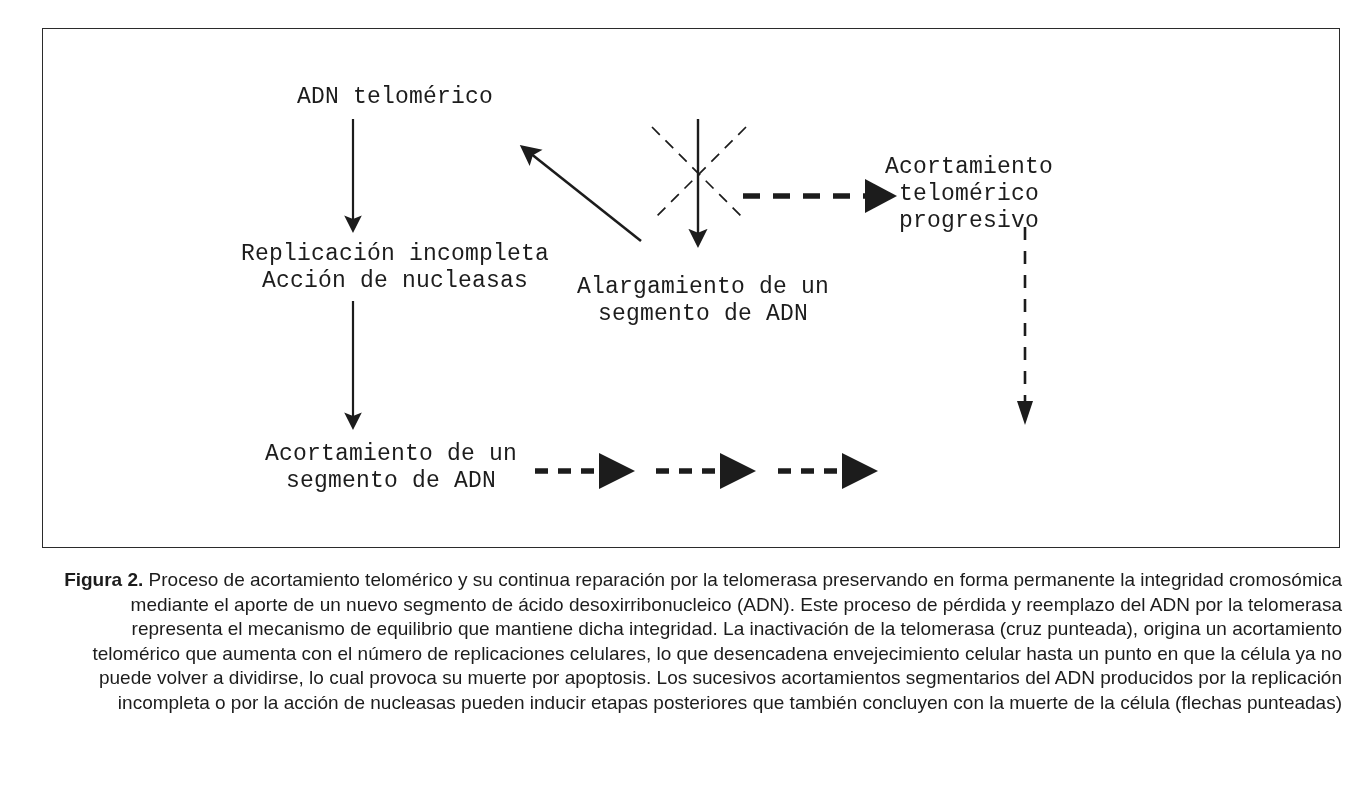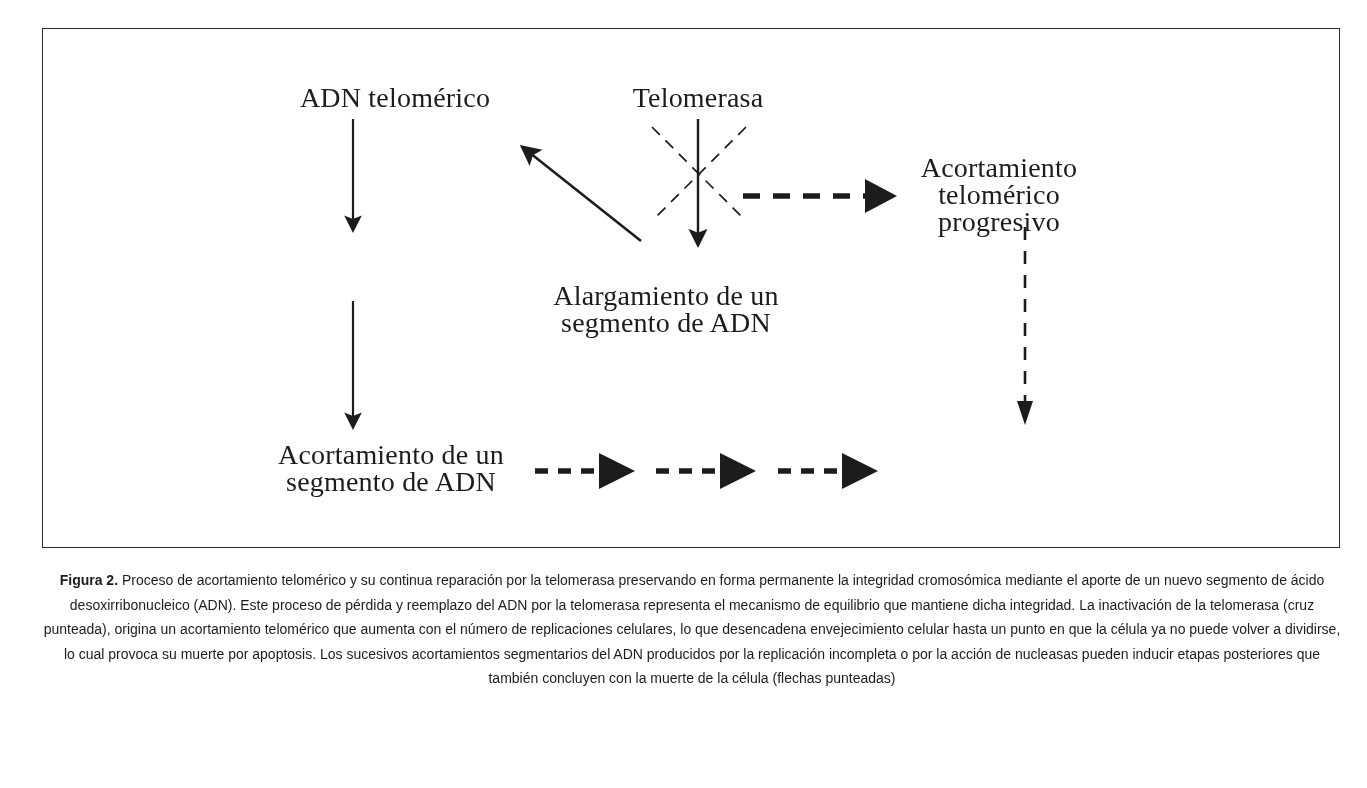--- a/index.html
+++ b/index.html
@@ -42,51 +42,51 @@
     left: 0;
     top: 0;
     width: 1298px;
     height: 520px;
     display: block;
   }
 
   
   .node-label {
     position: absolute;
-    font-family: Liberation Serif, serif;
-    font-size: 28px;
+    font-family: Liberation Mono, monospace;
+    font-size: 23px;
     line-height: 27px;
     color: #1c1c1c;
     text-align: center;
     letter-spacing: 0.2px;
     white-space: pre-line;
     transform: translateX(-50%);
   }
 
   #lbl-adn-telomerico  { left: 352px; top: 55px;  width: 320px; }
   #lbl-replicacion     { left: 352px; top: 212px; width: 380px; }
   #lbl-acortamiento-adn{ left: 348px; top: 412px; width: 320px; }
 
   #lbl-telomerasa      { left: 655px; top: 55px;  width: 280px; }
-  #lbl-alargamiento    { left: 623px; top: 245px; width: 330px; margin-top: 8px; }
+  #lbl-alargamiento    { left: 660px; top: 245px; width: 330px; }
 
-  #lbl-acortamiento-prog { left: 956px; top: 125px; width: 300px; }
+  #lbl-acortamiento-prog { left: 926px; top: 125px; width: 300px; }
   #lbl-envejecimiento    { left: 982px; top: 412px; width: 330px; }
 
   
   #caption {
     position: absolute;
     left: 42px;
     top: 568px;
     width: 1300px;
     font-family: "Liberation Sans", sans-serif;
-    font-size: 14px;
+    font-size: 19px;
     line-height: 24.6px;
     color: #1c1c1c;
-    text-align: center;
+    text-align: right;
   }
   #caption .cap-strong {
     font-weight: bold;
   }
 </style>
 </head>
 <body>
 
 <div id="page">
 
@@ -134,25 +134,26 @@
         <path d="M677,424 L713,442 L677,460 Z" fill="#1c1c1c"></path>
       </g>
       <g>
         <line x1="735" y1="442" x2="799" y2="442" stroke="#1c1c1c" stroke-width="5.6" stroke-dasharray="13 10"></line>
         <path d="M799,424 L835,442 L799,460 Z" fill="#1c1c1c"></path>
       </g>
     </svg>
 
     <div class="node-label" id="lbl-adn-telomerico">ADN telomérico</div>
 
+    <div class="node-label" id="lbl-replicacion">Replicación incompleta
+Acción de nucleasas</div>
 
     <div class="node-label" id="lbl-acortamiento-adn">Acortamiento de un
 segmento de ADN</div>
 
-    <div class="node-label" id="lbl-telomerasa">Telomerasa</div>
 
     <div class="node-label" id="lbl-alargamiento">Alargamiento de un
 segmento de ADN</div>
 
     <div class="node-label" id="lbl-acortamiento-prog">Acortamiento
 telomérico
 progresivo</div>
 
 
   </div>

